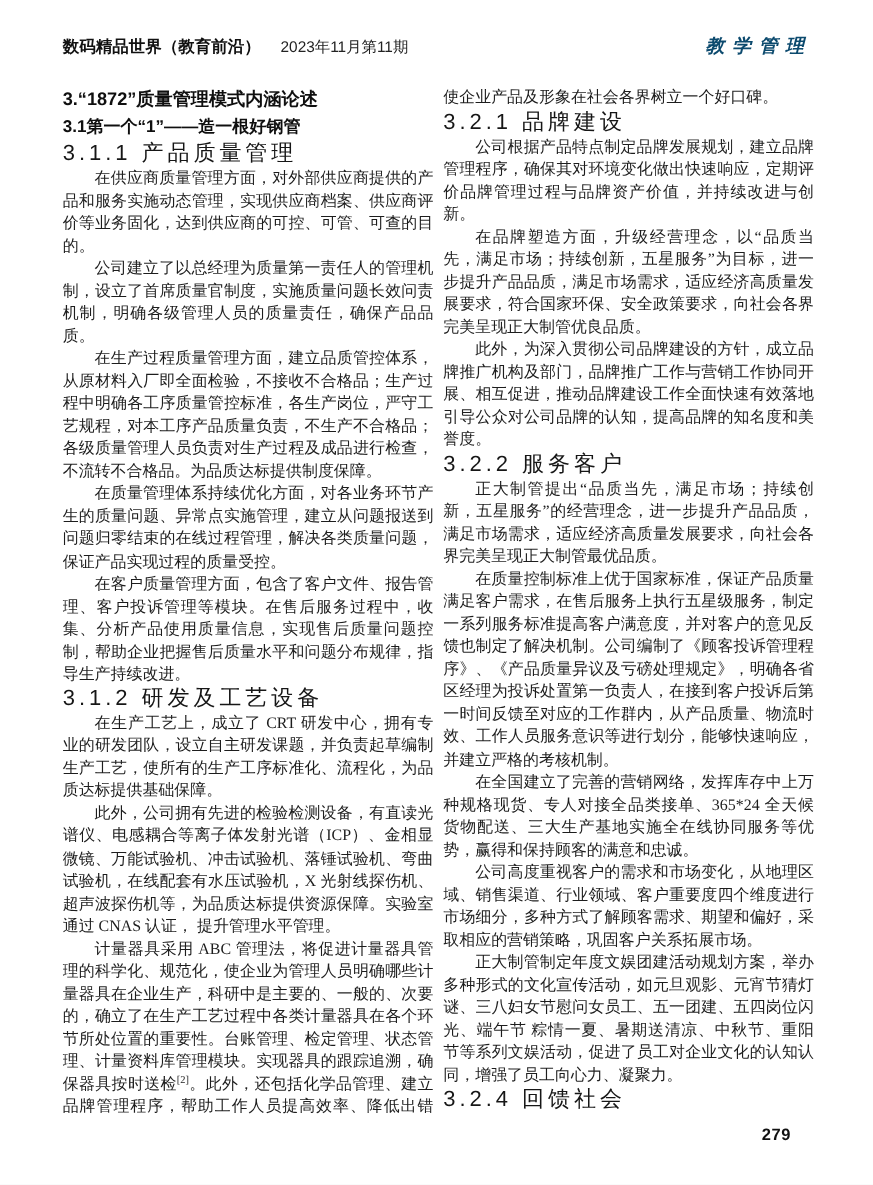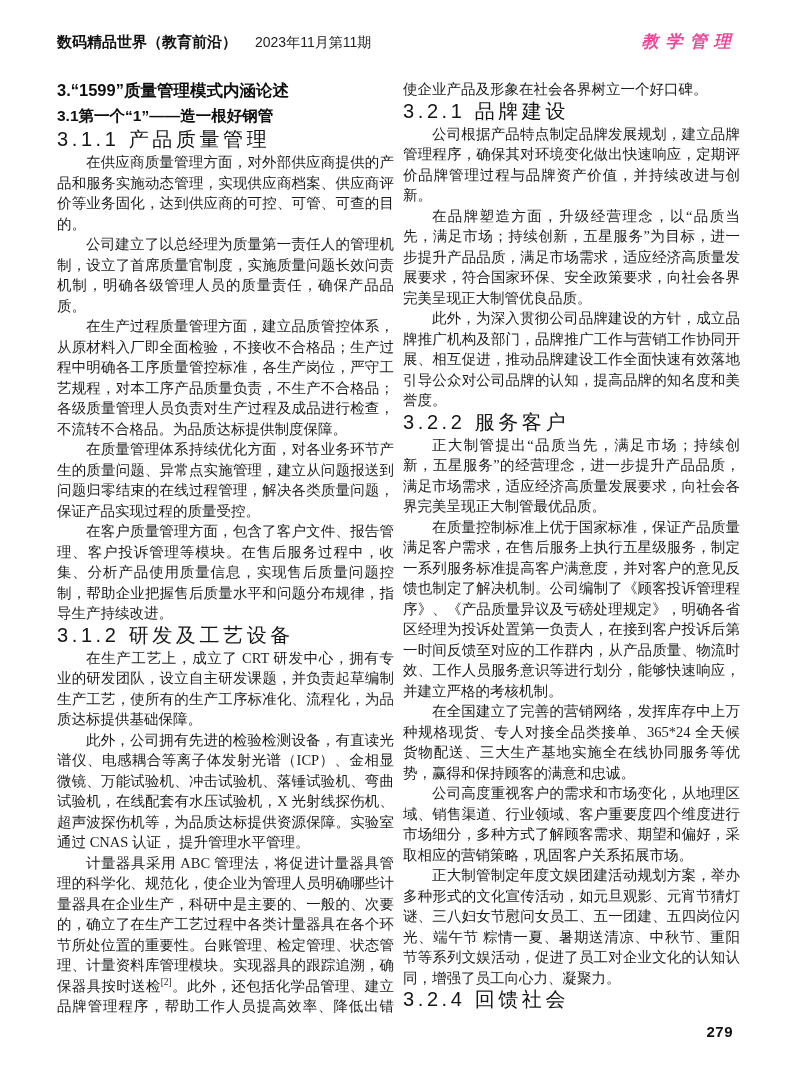--- a/index.html
+++ b/index.html
@@ -38,21 +38,21 @@
     color: #222;
     margin-left: 18px;
     white-space: nowrap;
   }
   .section-tag {
     font-family: "Liberation Serif", "DejaVu Serif", serif;
     font-style: italic;
     font-weight: 700;
     font-size: 17px;
     letter-spacing: 0.42em;
-    color: #ec4899;
+    color: #0c4a6e;
     white-space: nowrap;
   }
   
   .content {
     display: flex;
     gap: 9px;
     padding: 26px 54px 0 57px;
   }
   .col {
     width: 338px;
@@ -80,21 +80,21 @@
     font-size: 20px; font-weight: 400; color: #161616;
     letter-spacing: 0.18em;
     margin: 1px 0 2px 0; line-height: 21px; text-align: left;
   }
   sup.footnote-ref {
     font-size: 9.5px; line-height: 0; vertical-align: super;
   }
   
   .page-number {
     position: absolute;
-    right: 61px; bottom: 37px;
+    right: 75px; bottom: 37px;
     font-family: "Liberation Sans", "DejaVu Sans", sans-serif;
     font-weight: 700;
     font-size: 15px;
     color: #111;
     letter-spacing: 0.5px;
   }
 </style>
 </head>
 <body>
 
@@ -104,21 +104,21 @@
     <div class="header-left">
       <span class="journal-title">数码精品世界（教育前沿）</span>
       <span class="journal-issue">2023年11月第11期</span>
     </div>
     <span class="section-tag">教学管理</span>
   </div>
 
   <div class="content">
 
     <div class="col">
-      <h1 class="art-h1">3.“1599”质量管理模式内涵论述</h1>
+      <h1 class="art-h1">3.“1872”质量管理模式内涵论述</h1>
       <h2 class="art-h2">3.1第一个“1”——造一根好钢管</h2>
       <h3 class="art-h3">3.1.1 产品质量管理</h3>
       <p>在供应商质量管理方面，对外部供应商提供的产品和服务实施动态管理，实现供应商档案、供应商评价等业务固化，达到供应商的可控、可管、可查的目的。</p>
       <p>公司建立了以总经理为质量第一责任人的管理机制，设立了首席质量官制度，实施质量问题长效问责机制，明确各级管理人员的质量责任，确保产品品质。</p>
       <p>在生产过程质量管理方面，建立品质管控体系，从原材料入厂即全面检验，不接收不合格品；生产过程中明确各工序质量管控标准，各生产岗位，严守工艺规程，对本工序产品质量负责，不生产不合格品；各级质量管理人员负责对生产过程及成品进行检查，不流转不合格品。为品质达标提供制度保障。</p>
       <p>在质量管理体系持续优化方面，对各业务环节产生的质量问题、异常点实施管理，建立从问题报送到问题归零结束的在线过程管理，解决各类质量问题，保证产品实现过程的质量受控。</p>
       <p>在客户质量管理方面，包含了客户文件、报告管理、客户投诉管理等模块。在售后服务过程中，收集、分析产品使用质量信息，实现售后质量问题控制，帮助企业把握售后质量水平和问题分布规律，指导生产持续改进。</p>
       <h3 class="art-h3">3.1.2 研发及工艺设备</h3>
       <p>在生产工艺上，成立了 CRT 研发中心，拥有专业的研发团队，设立自主研发课题，并负责起草编制生产工艺，使所有的生产工序标准化、流程化，为品质达标提供基础保障。</p>
       <p>此外，公司拥有先进的检验检测设备，有直读光谱仪、电感耦合等离子体发射光谱（ICP）、金相显微镜、万能试验机、冲击试验机、落锤试验机、弯曲试验机，在线配套有水压试验机，X 光射线探伤机、超声波探伤机等，为品质达标提供资源保障。实验室通过 CNAS 认证， 提升管理水平管理。</p>

